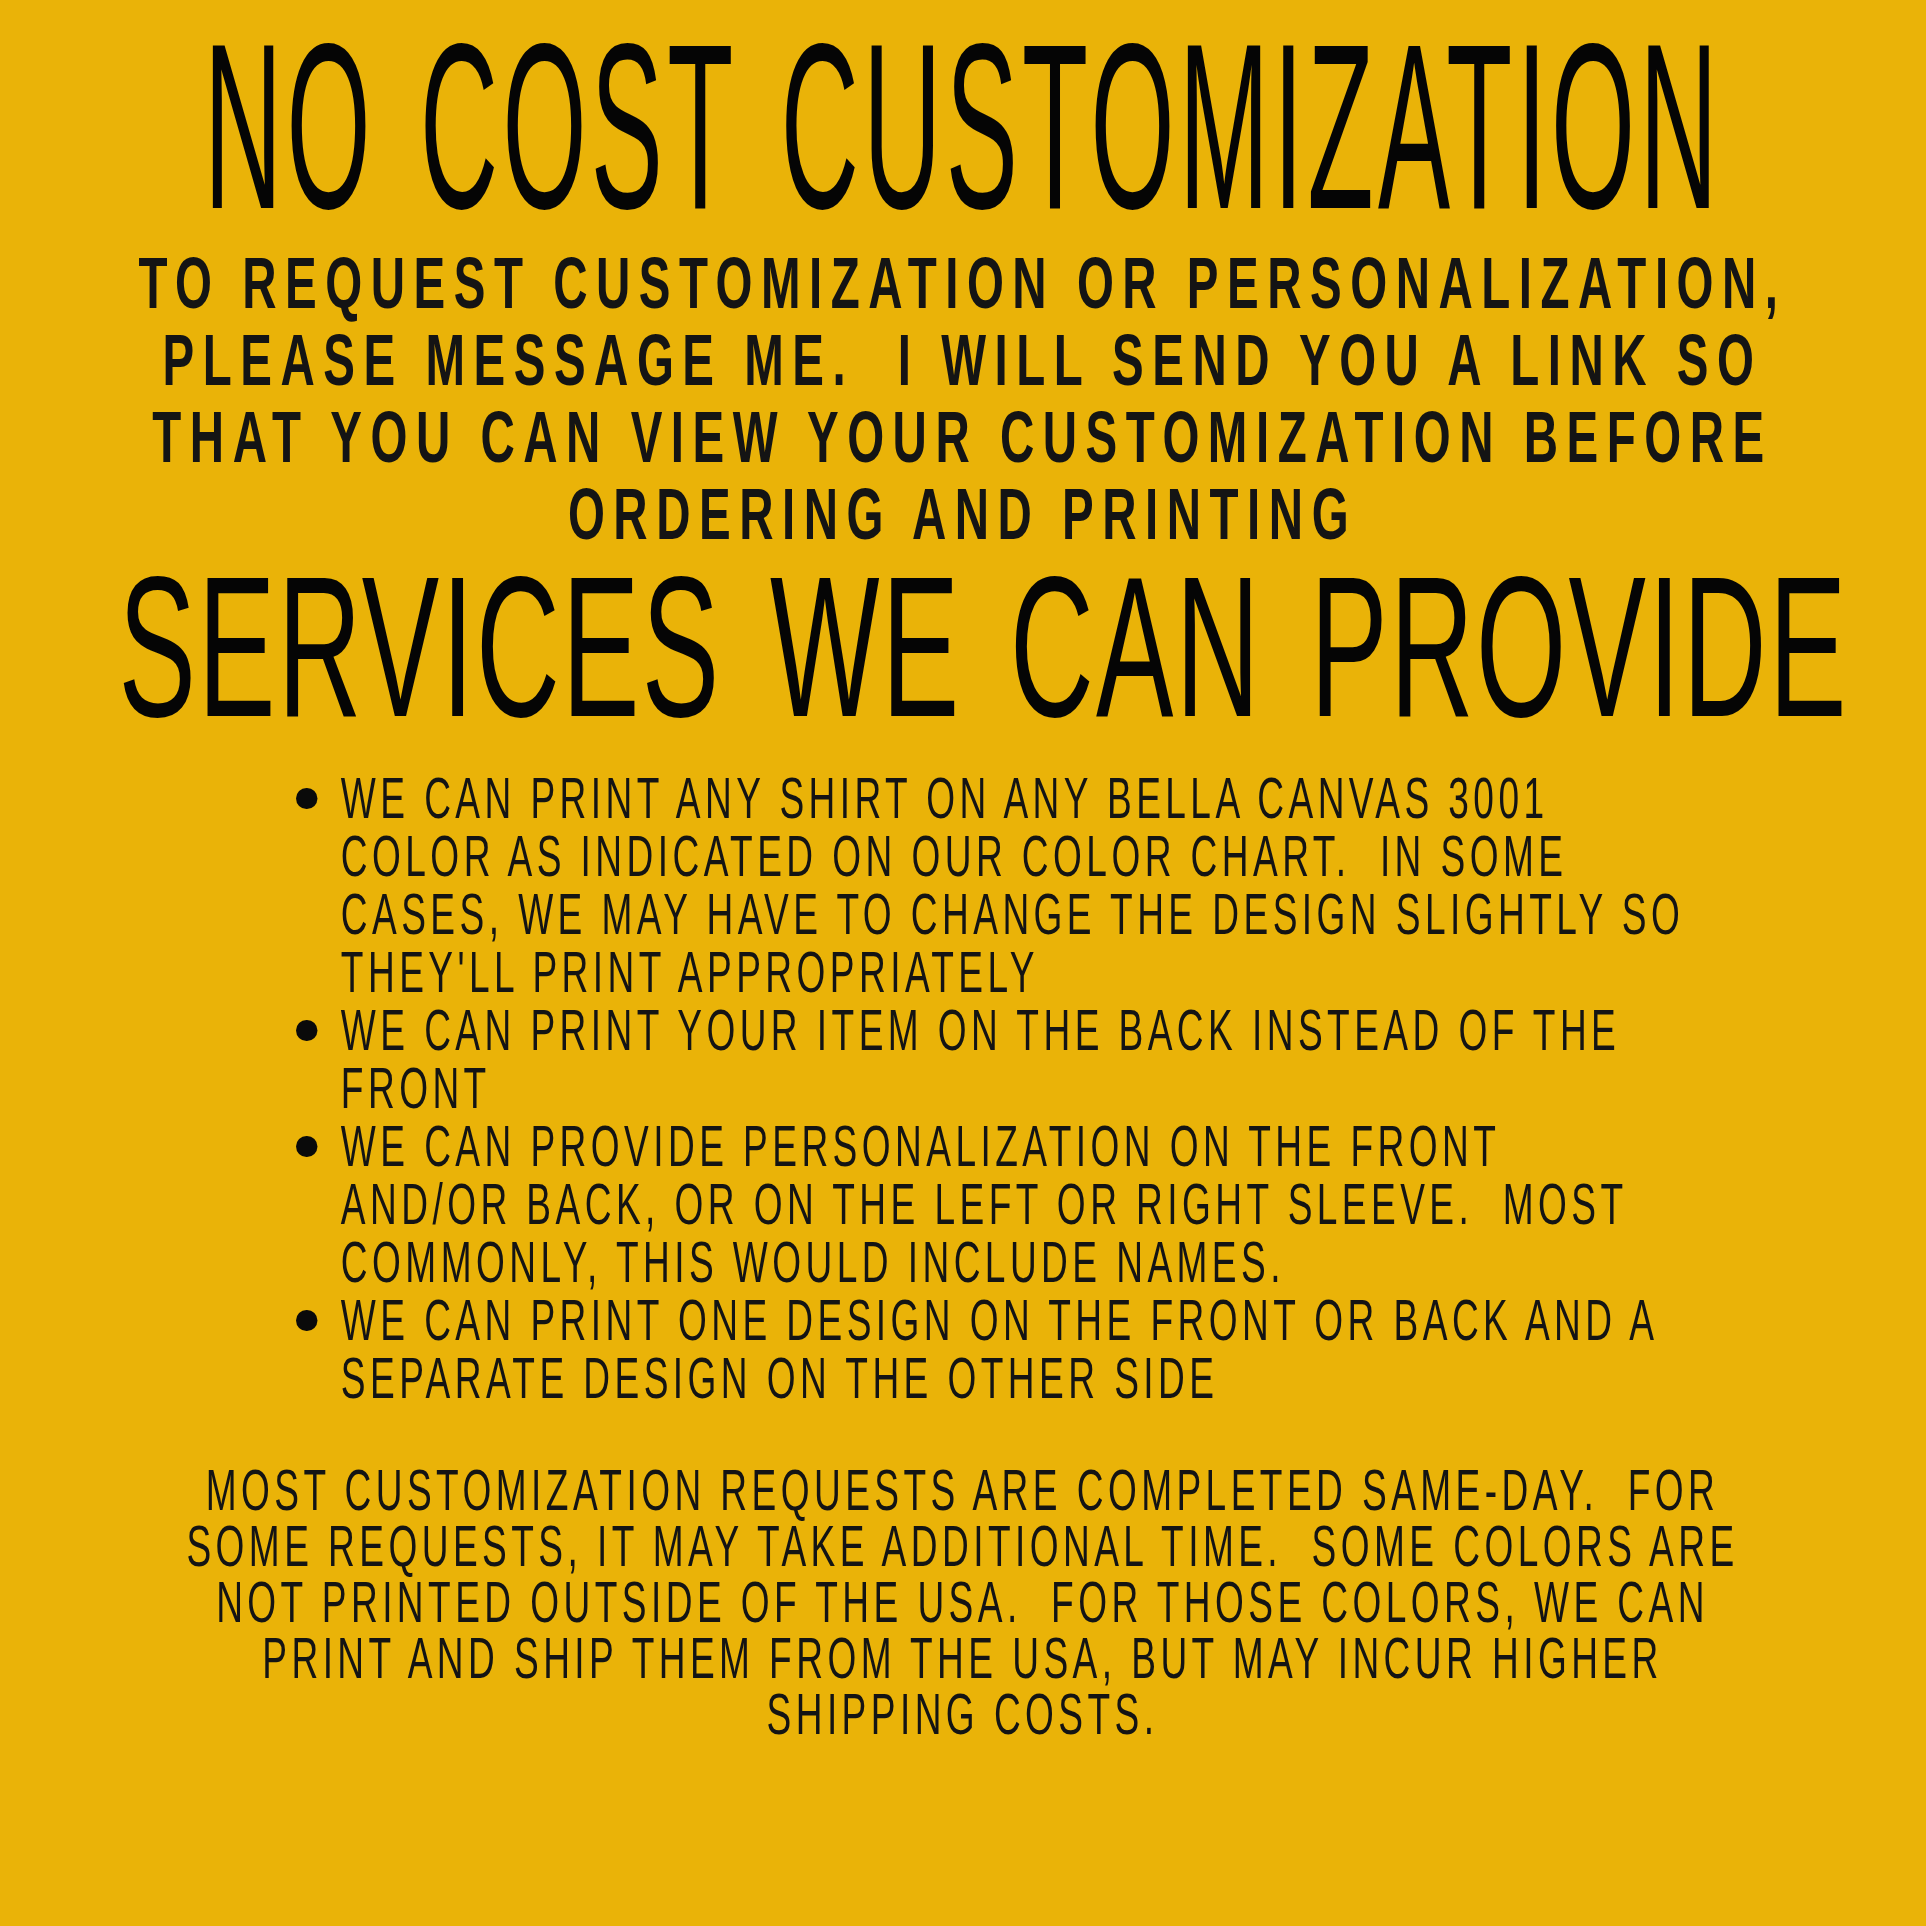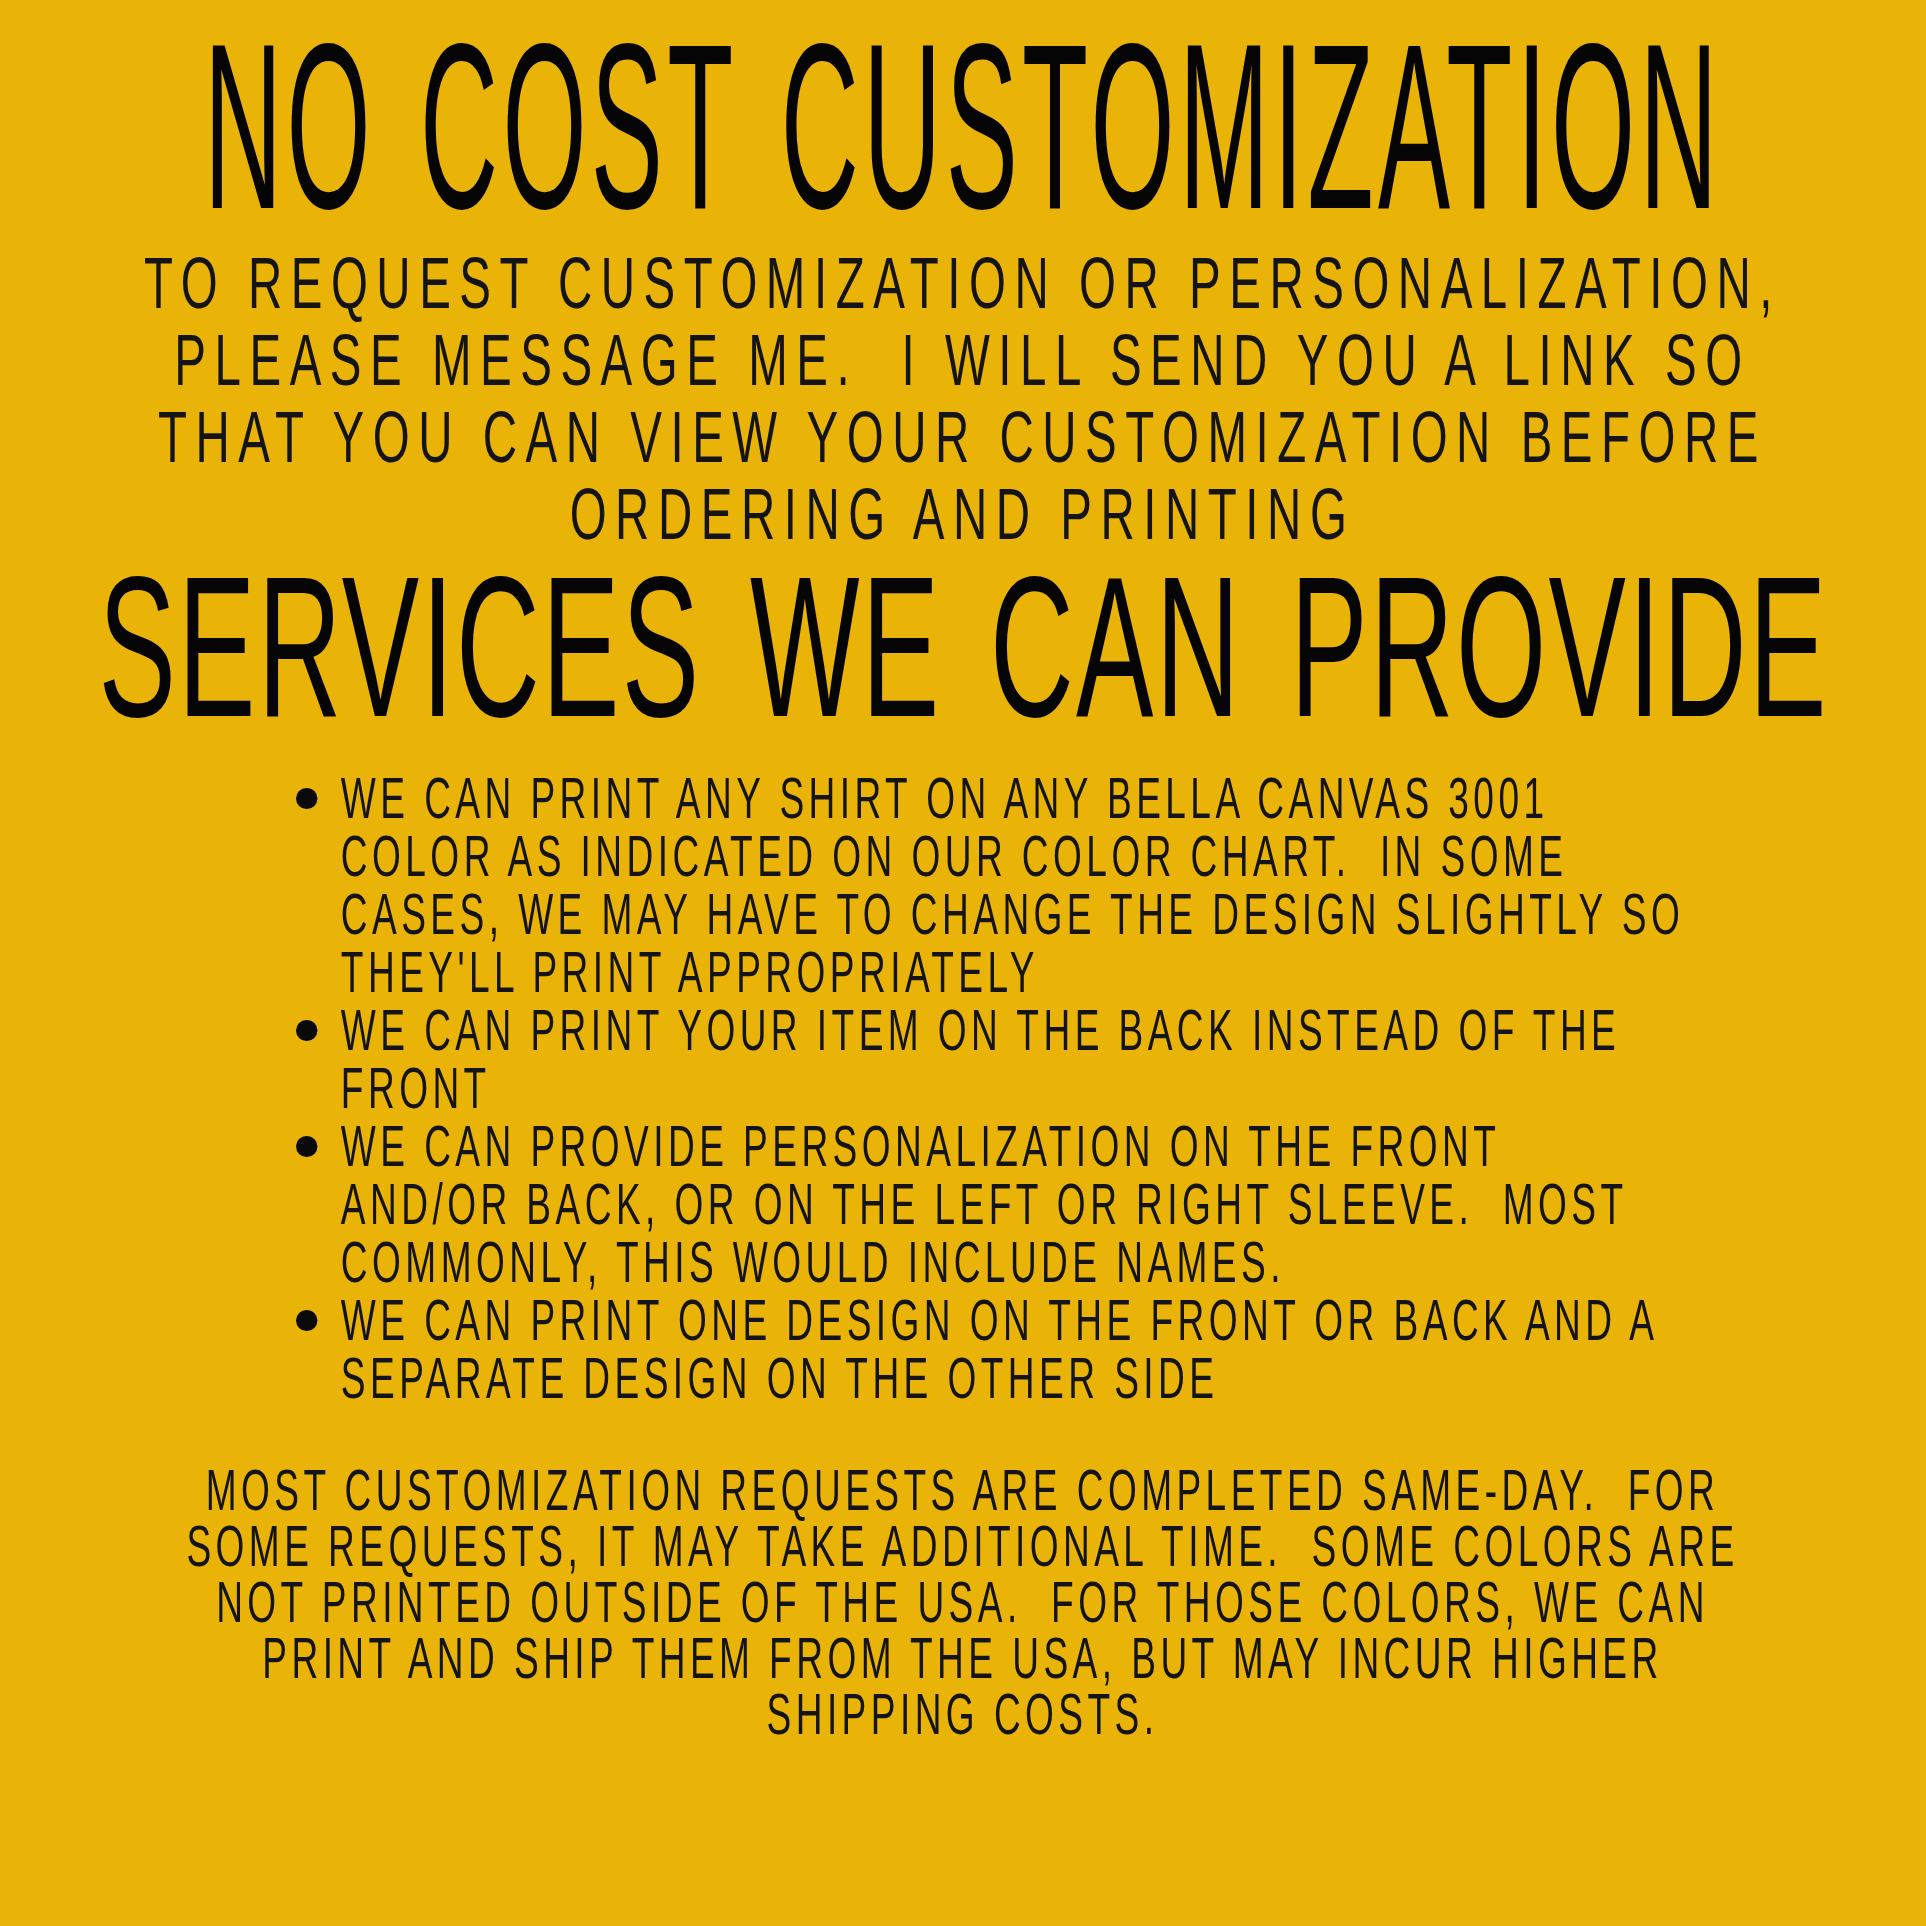--- a/index.html
+++ b/index.html
@@ -41,40 +41,42 @@
     transform: scaleX(0.46);
     transform-origin: 50% 0;
   }
 
   
   .intro-outer {
     position: absolute;
     top: 244px;
     left: 0;
     width: 1926px;
+    font-weight: bold;
   }
   .intro-inner {
     display: block;
     width: 2963px;
     margin-left: -519px;
     text-align: center;
     font-size: 73px;
     line-height: 77px;
     letter-spacing: 0.18em;
     color: #141414;
     transform: scaleX(0.65);
     transform-origin: 50% 0;
   }
 
   
   .heading2-outer {
     position: absolute;
     top: 543px;
     left: 0;
     width: 1574px;
+    padding-left: 20px;
   }
   .heading2-inner {
     display: block;
     width: 3321px;
     margin-left: -697px;
     text-align: center;
     font-size: 200px;
     line-height: 207px;
     font-weight: 400;
     color: #050505;

